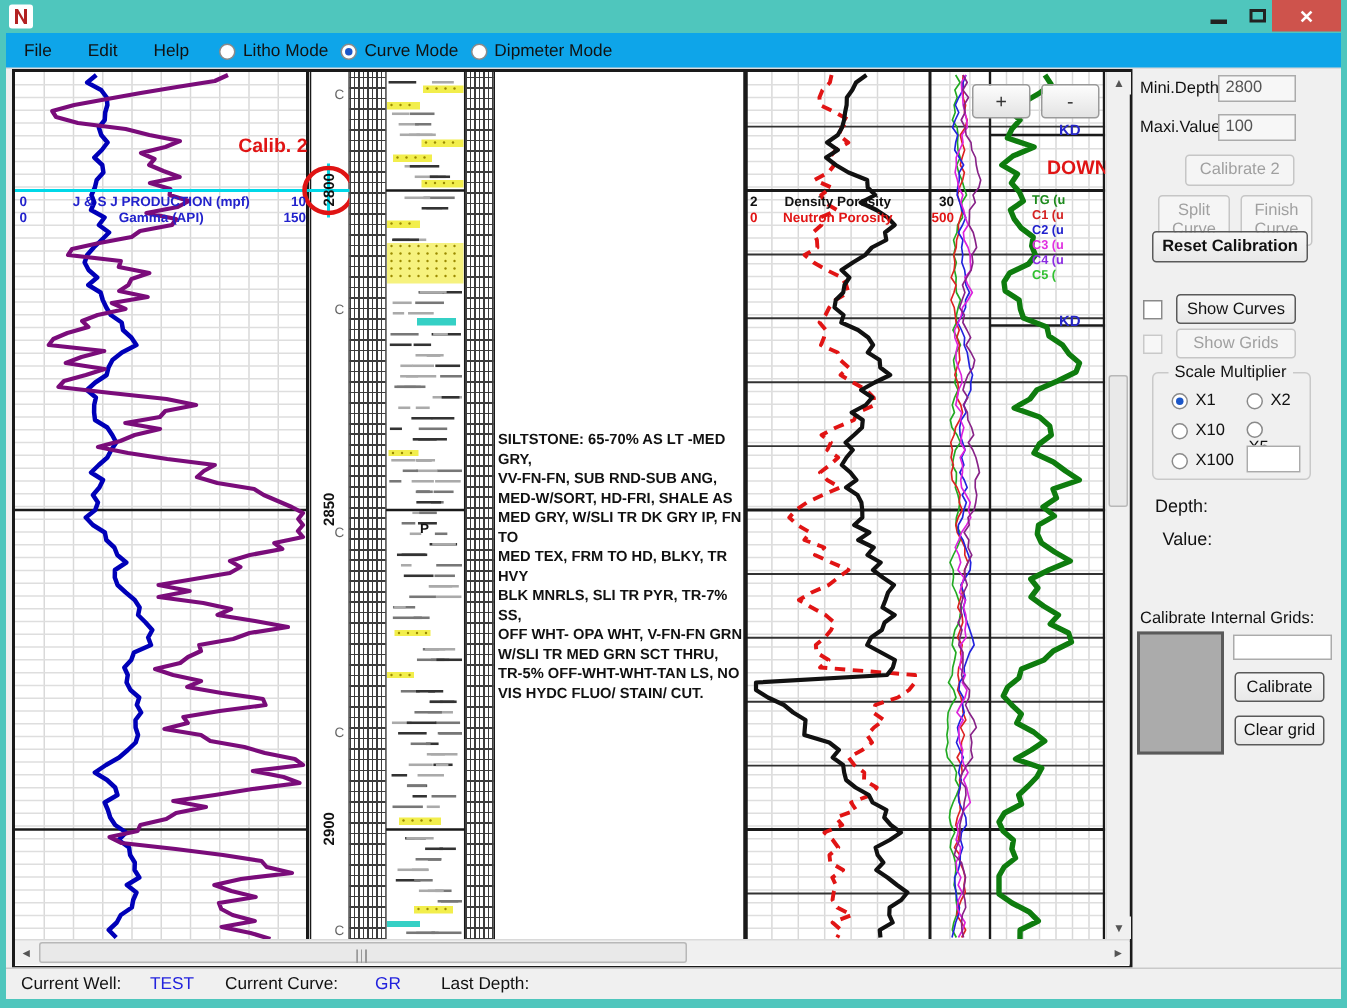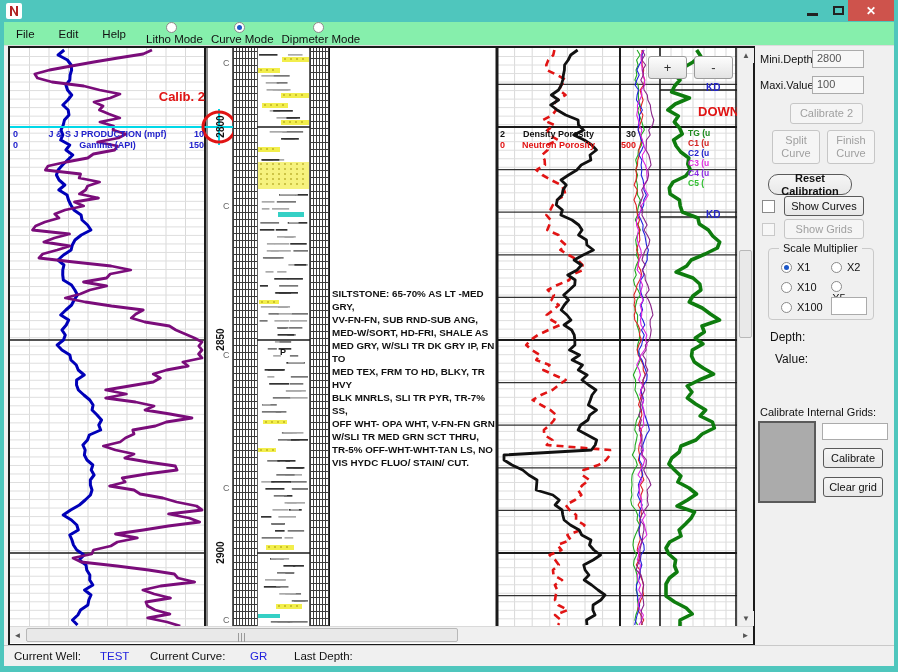--- a/index.html
+++ b/index.html
@@ -11,23 +11,23 @@
   .titlebar { left:0; top:0; width:898px; height:22px; background:#4FC6BD; display:flex; align-items:center; }
   .title-text { position:absolute; left:0; right:0; text-align:center; font-size:12.5px; color:#1e1e1e; }
   .app-icon { position:absolute; left:6px; top:3px; width:16px; height:16px; background:#fff; border-radius:2px; }
   .win-btn { position:absolute; top:0; height:21px; display:flex; align-items:center; justify-content:center; cursor:default; }
   .min-btn { left:800px; width:24px; } .min-glyph { width:11px; height:3px; background:#222; margin-top:8px; }
   .max-btn { left:826px; width:24px; } .max-glyph { width:11px; height:9px; border:2px solid #222; background:transparent; }
   .close-btn { left:848px; width:46px; background:#CE534C; color:#fff; font-size:12px; font-weight:bold; }
 
   .frame { left:4px; top:22px; width:890px; height:644px; background:#F0F0F0; }
 
-  .menubar { left:4px; top:22px; width:890px; height:24px; background:#86efac; border-bottom:1px solid #DCDCDC; display:flex; align-items:center; font-size:11.5px; color:#111; }
+  .menubar { left:4px; top:22px; width:890px; height:24px; background:#0ea5e9; border-bottom:1px solid #DCDCDC; display:flex; align-items:center; font-size:11.5px; color:#111; }
   .menu-item { padding:0 12px; }
-  .mode-radio { display:flex; align-items:center; margin-left:8px;flex-direction:column; }
+  .mode-radio { display:flex; align-items:flex-end; margin-left:8px; }
   .radio { width:11px; height:11px; border-radius:50%; border:1px solid #8a8a8a; background:#fff; margin-right:5px; position:relative; }
   .radio.checked::after { content:""; position:absolute; left:2px; top:2px; width:5px; height:5px; border-radius:50%; background:#1b56c8; }
 
   
   .logarea { left:8px; top:46px; width:747px; height:600px; background:#fff; border:2px solid #1a1a1a; }
   #logsvg { position:absolute; left:10px; top:48px; pointer-events:none; }
   .hatch { background-image:
       repeating-linear-gradient(90deg,#3c3c3c 0 1px,transparent 1px 3px),
       repeating-linear-gradient(0deg,#3c3c3c 0 1px,transparent 1px 7px);
       background-color:#fff; }
@@ -758,21 +758,21 @@
 <div class="abs plabel" style="left:760px;top:53px;">Mini.Depth</div>
 <div class="abs tbox" style="left:812px;top:50px;width:52px;height:18px;">2800</div>
 <div class="abs plabel" style="left:760px;top:79px;">Maxi.Value</div>
 <div class="abs tbox" style="left:812px;top:76px;width:52px;height:18px;">100</div>
 
 <div class="abs btn disabled" style="left:790px;top:103px;width:73px;height:21px;">Calibrate 2</div>
 <div class="abs btn disabled" style="left:772px;top:130px;width:48px;height:34px;">Split
 Curve</div>
 <div class="abs btn disabled" style="left:827px;top:130px;width:48px;height:34px;">Finish
 Curve</div>
-<div class="abs btn strong" style="left:768px;top:174px;width:84px;height:21px;font-weight:bold;border-radius:10px;">Reset Calibration</div>
+<div class="abs btn strong" style="left:768px;top:154px;width:104px;height:21px;font-weight:bold;">Reset Calibration</div>
 
 <span class="abs chk" style="left:762px;top:200px;"></span>
 <div class="abs btn strong" style="left:784px;top:196px;width:80px;height:20px;">Show Curves</div>
 <span class="abs chk disabled" style="left:762px;top:223px;"></span>
 <div class="abs btn disabled" style="left:784px;top:219px;width:80px;height:20px;">Show Grids</div>
 
 <div class="abs groupbox" style="left:768px;top:248px;width:106px;height:72px;">
   <span class="grouptitle">Scale Multiplier</span>
   <span class="abs" style="left:12px;top:12px;display:flex;align-items:center;">
       <span class="radio checked"></span>

